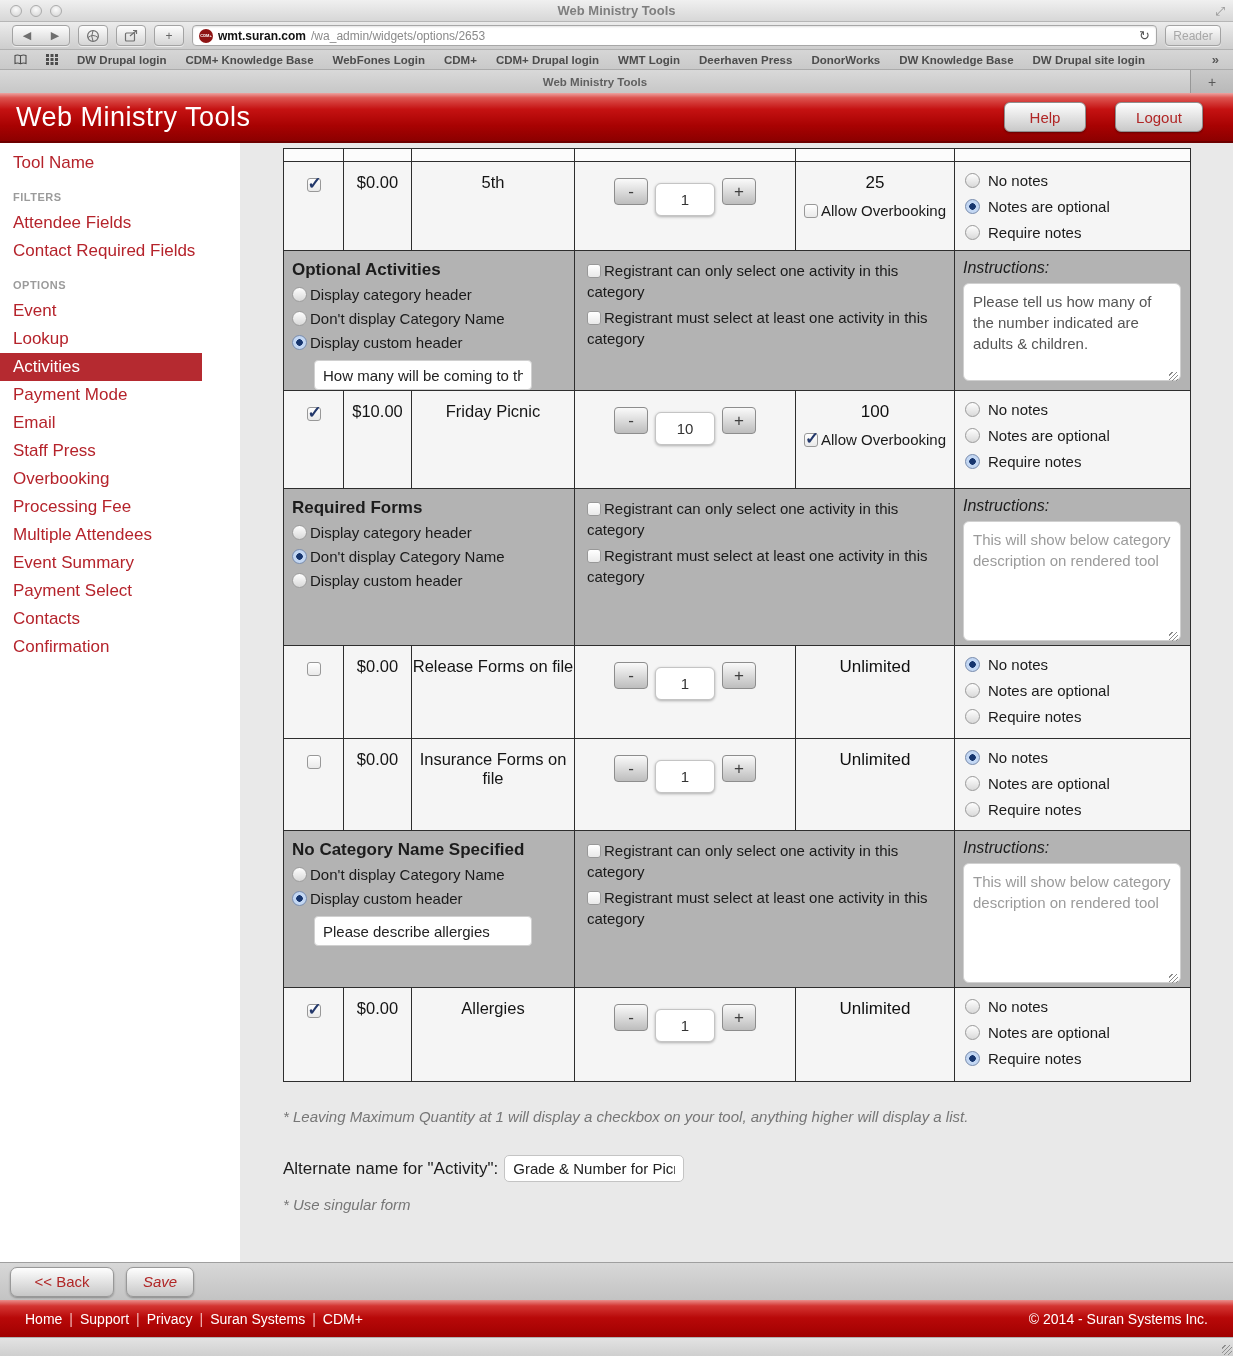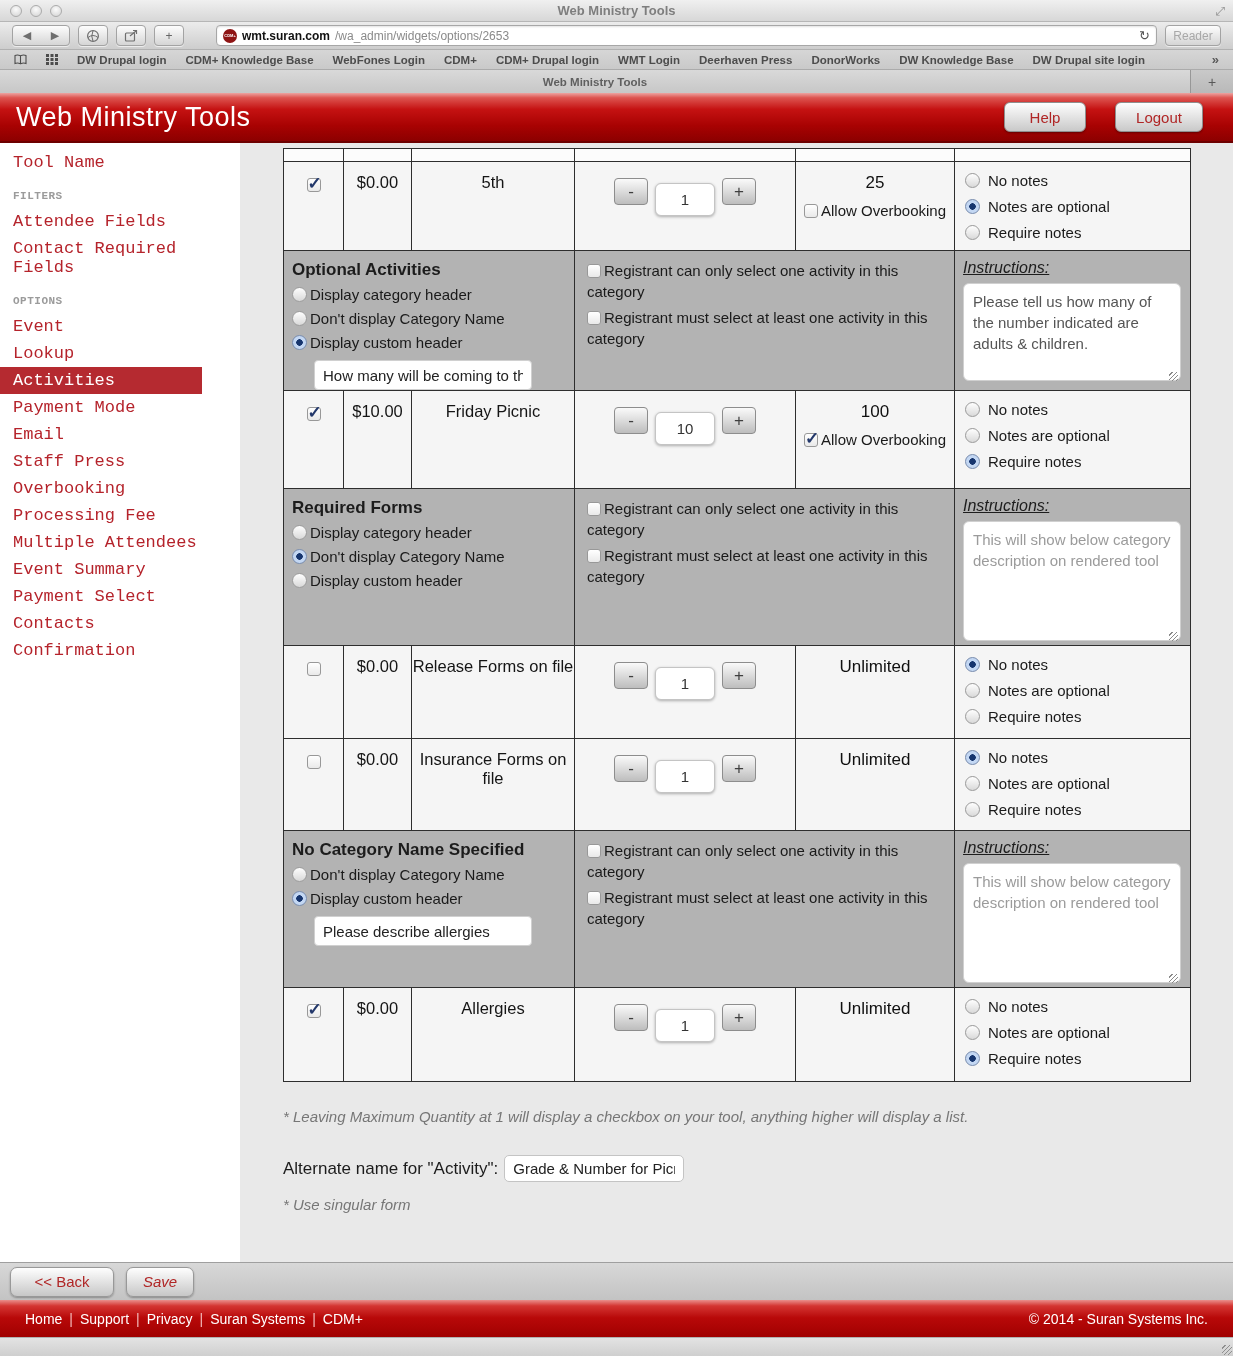--- a/index.html
+++ b/index.html
@@ -34,21 +34,20 @@
     box-shadow:0 1px 0 rgba(255,255,255,.6);
   }
   .nav-group { width:58px; }
   .nav-group span { flex:1; text-align:center; font-size:11px; color:#6e6e6e; }
   .nav-group .sep { flex:0; width:1px; height:100%; background:#a3a3a3; }
   .sq { width:30px; }
   .addr {
     flex:1; height:21px; background:#fff; border:1px solid #a7a7a7; border-radius:4px;
     display:flex; align-items:center; padding:0 6px; gap:5px;
     box-shadow:inset 0 1px 2px rgba(0,0,0,.12);
-    margin-left:24px;
   }
   .favicon { width:14px; height:14px; border-radius:50%; background:#8e1414;
     color:#fff; font-size:4px; font-weight:bold; display:flex; align-items:center; justify-content:center; flex:0 0 auto;}
   .addr-host { font-size:12px; font-weight:bold; color:#111; }
   .addr-path { font-size:12px; color:#8a8a8a; flex:1; }
   .reload-ic { color:#555; font-size:13px; }
   .reader-btn { width:56px; color:#a8a8a8; font-size:12px; }
 
   .bookmarks {
     height:20px; background:linear-gradient(#d6d6d6,#c9c9c9);
@@ -80,21 +79,21 @@
     height:30px; border:1px solid #8f8f8f; border-radius:6px;
     background:linear-gradient(#fefefe,#c9c9c9);
     color:#b02626; font-size:15px; display:flex; align-items:center; justify-content:center;
     box-shadow:0 1px 2px rgba(0,0,0,.35);
   }
   .help-btn { position:absolute; right:147px; width:82px; }
   .logout-btn { position:absolute; right:30px; width:88px; }
 
   
   .layout { height:1119px; display:flex; }
-  .sidebar { width:240px; background:#fff; padding-top:6px; flex:0 0 auto;font-family:Liberation Mono, monospace; }
+  .sidebar { width:240px; background:#fff; padding-top:6px; flex:0 0 auto; }
   .side-item { font-size:17px; color:#b5232b; padding:4px 0 4px 13px; cursor:pointer; }
   .side-heading { font-size:11px; font-weight:bold; color:#9b9b9b; letter-spacing:.5px;
     padding:14px 0 6px 13px; }
   .side-item.selected { background:#b52a30; color:#fff; width:202px; }
 
   .content { flex:1; background:#e9e9e9; position:relative; overflow:hidden; }
 
   
   table.acts { border-collapse:collapse; margin:5px 0 0 43px; width:907px;
     table-layout:fixed; background:#f5f5f5; }
@@ -141,21 +140,21 @@
   .cat-left { padding:9px 6px 0 8px; }
   .cat-title { font-size:17px; font-weight:bold; color:#1c1c1c; margin-bottom:6px; }
   .cat-left .radio-row { gap:3px; margin-bottom:7px; }
   .custom-input { width:218px; height:30px; margin-left:22px; margin-top:2px;
     border:1px solid #d0d0d0; border-radius:4px; background:#fff; font-size:15px;
     color:#222; padding:0 8px; font-family:inherit; }
   .cat-mid { padding:9px 8px 0 12px; }
   .chk-row { font-size:15px; color:#1a1a1a; margin-bottom:5px; line-height:21px; }
   .chk-row .mac-check { margin-right:3px; vertical-align:-2px; }
   .cat-instr { padding:8px 10px 0 8px; }
-  .instr-label { font-size:16px; font-style:italic; color:#1d1d1d; margin-bottom:6px;text-decoration:underline; }
+  .instr-label { font-size:16px; font-style:italic; color:#1d1d1d; margin-bottom:6px; }
   .instr-wrap { position:relative; width:218px; }
   .instr-ta { width:218px; border:1px solid #d0d0d0; border-radius:6px; background:#fff;
     font-size:15px; color:#555; padding:7px 9px; resize:none; font-family:inherit;
     line-height:21px; }
   .instr-ta::placeholder { color:#9b9b9b; }
   .ta-small { height:98px; }
   .ta-tall { height:120px; }
   .ta-grip { position:absolute; right:3px; bottom:4px; width:9px; height:9px;
     background:repeating-linear-gradient(135deg, transparent 0 2px, #8a8a8a 2px 3px); }
 

